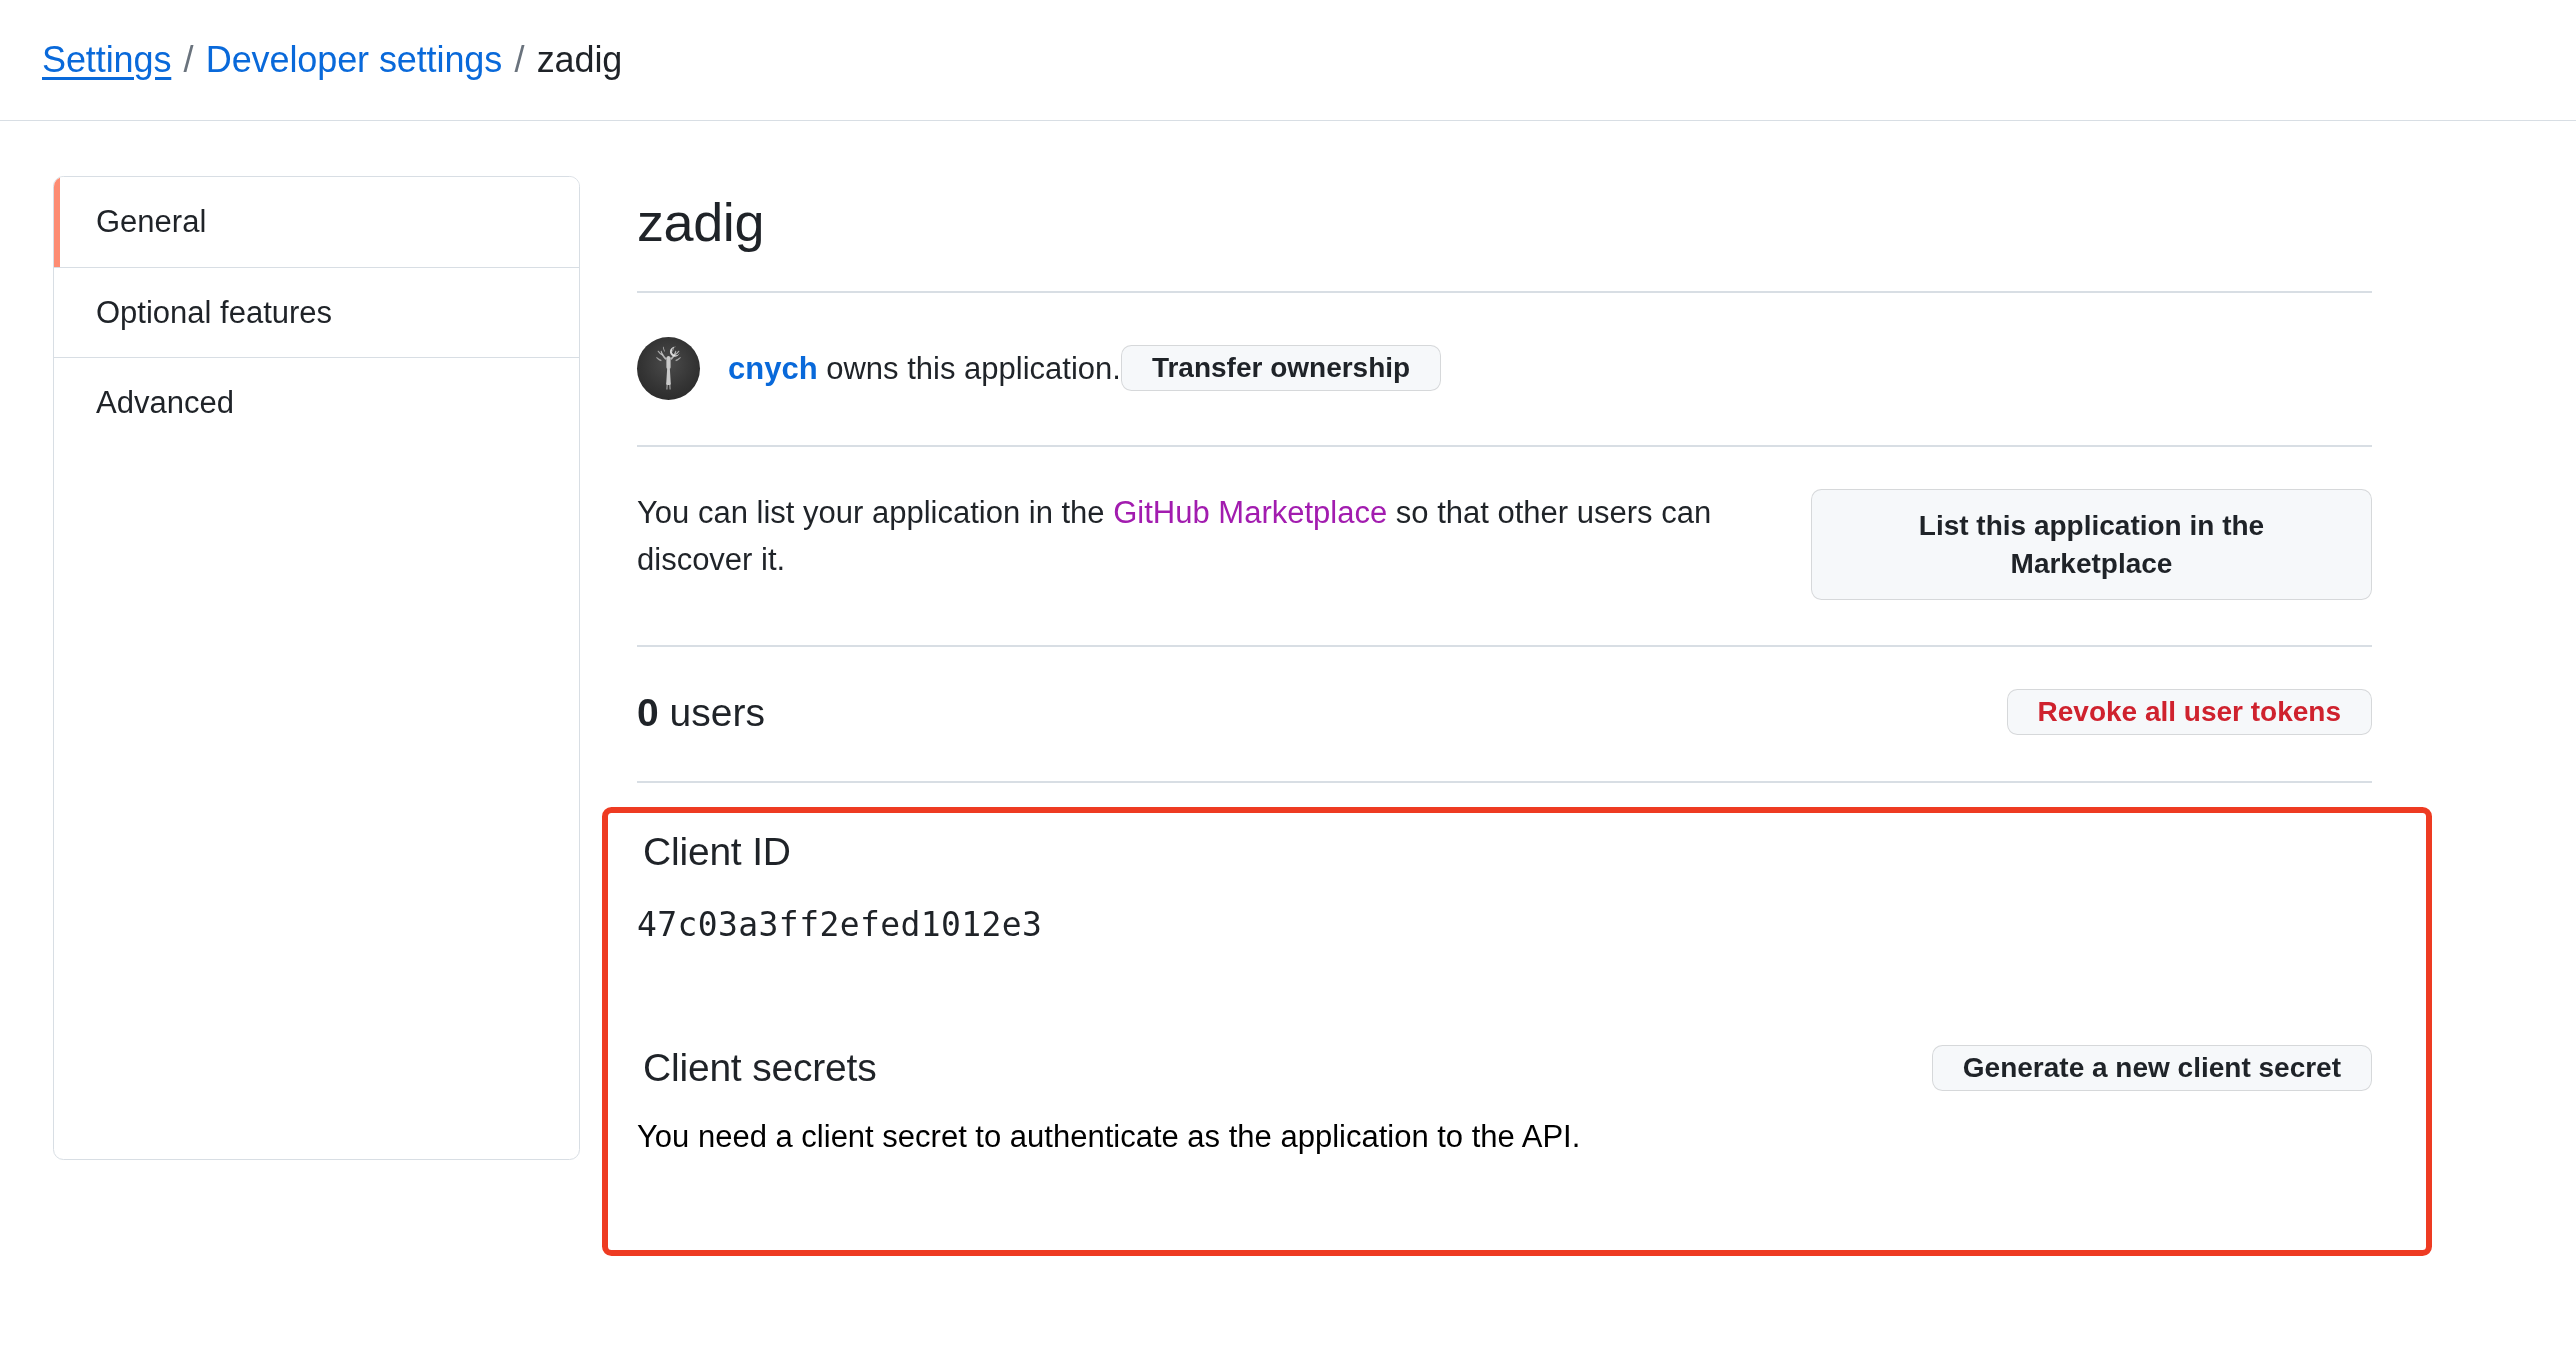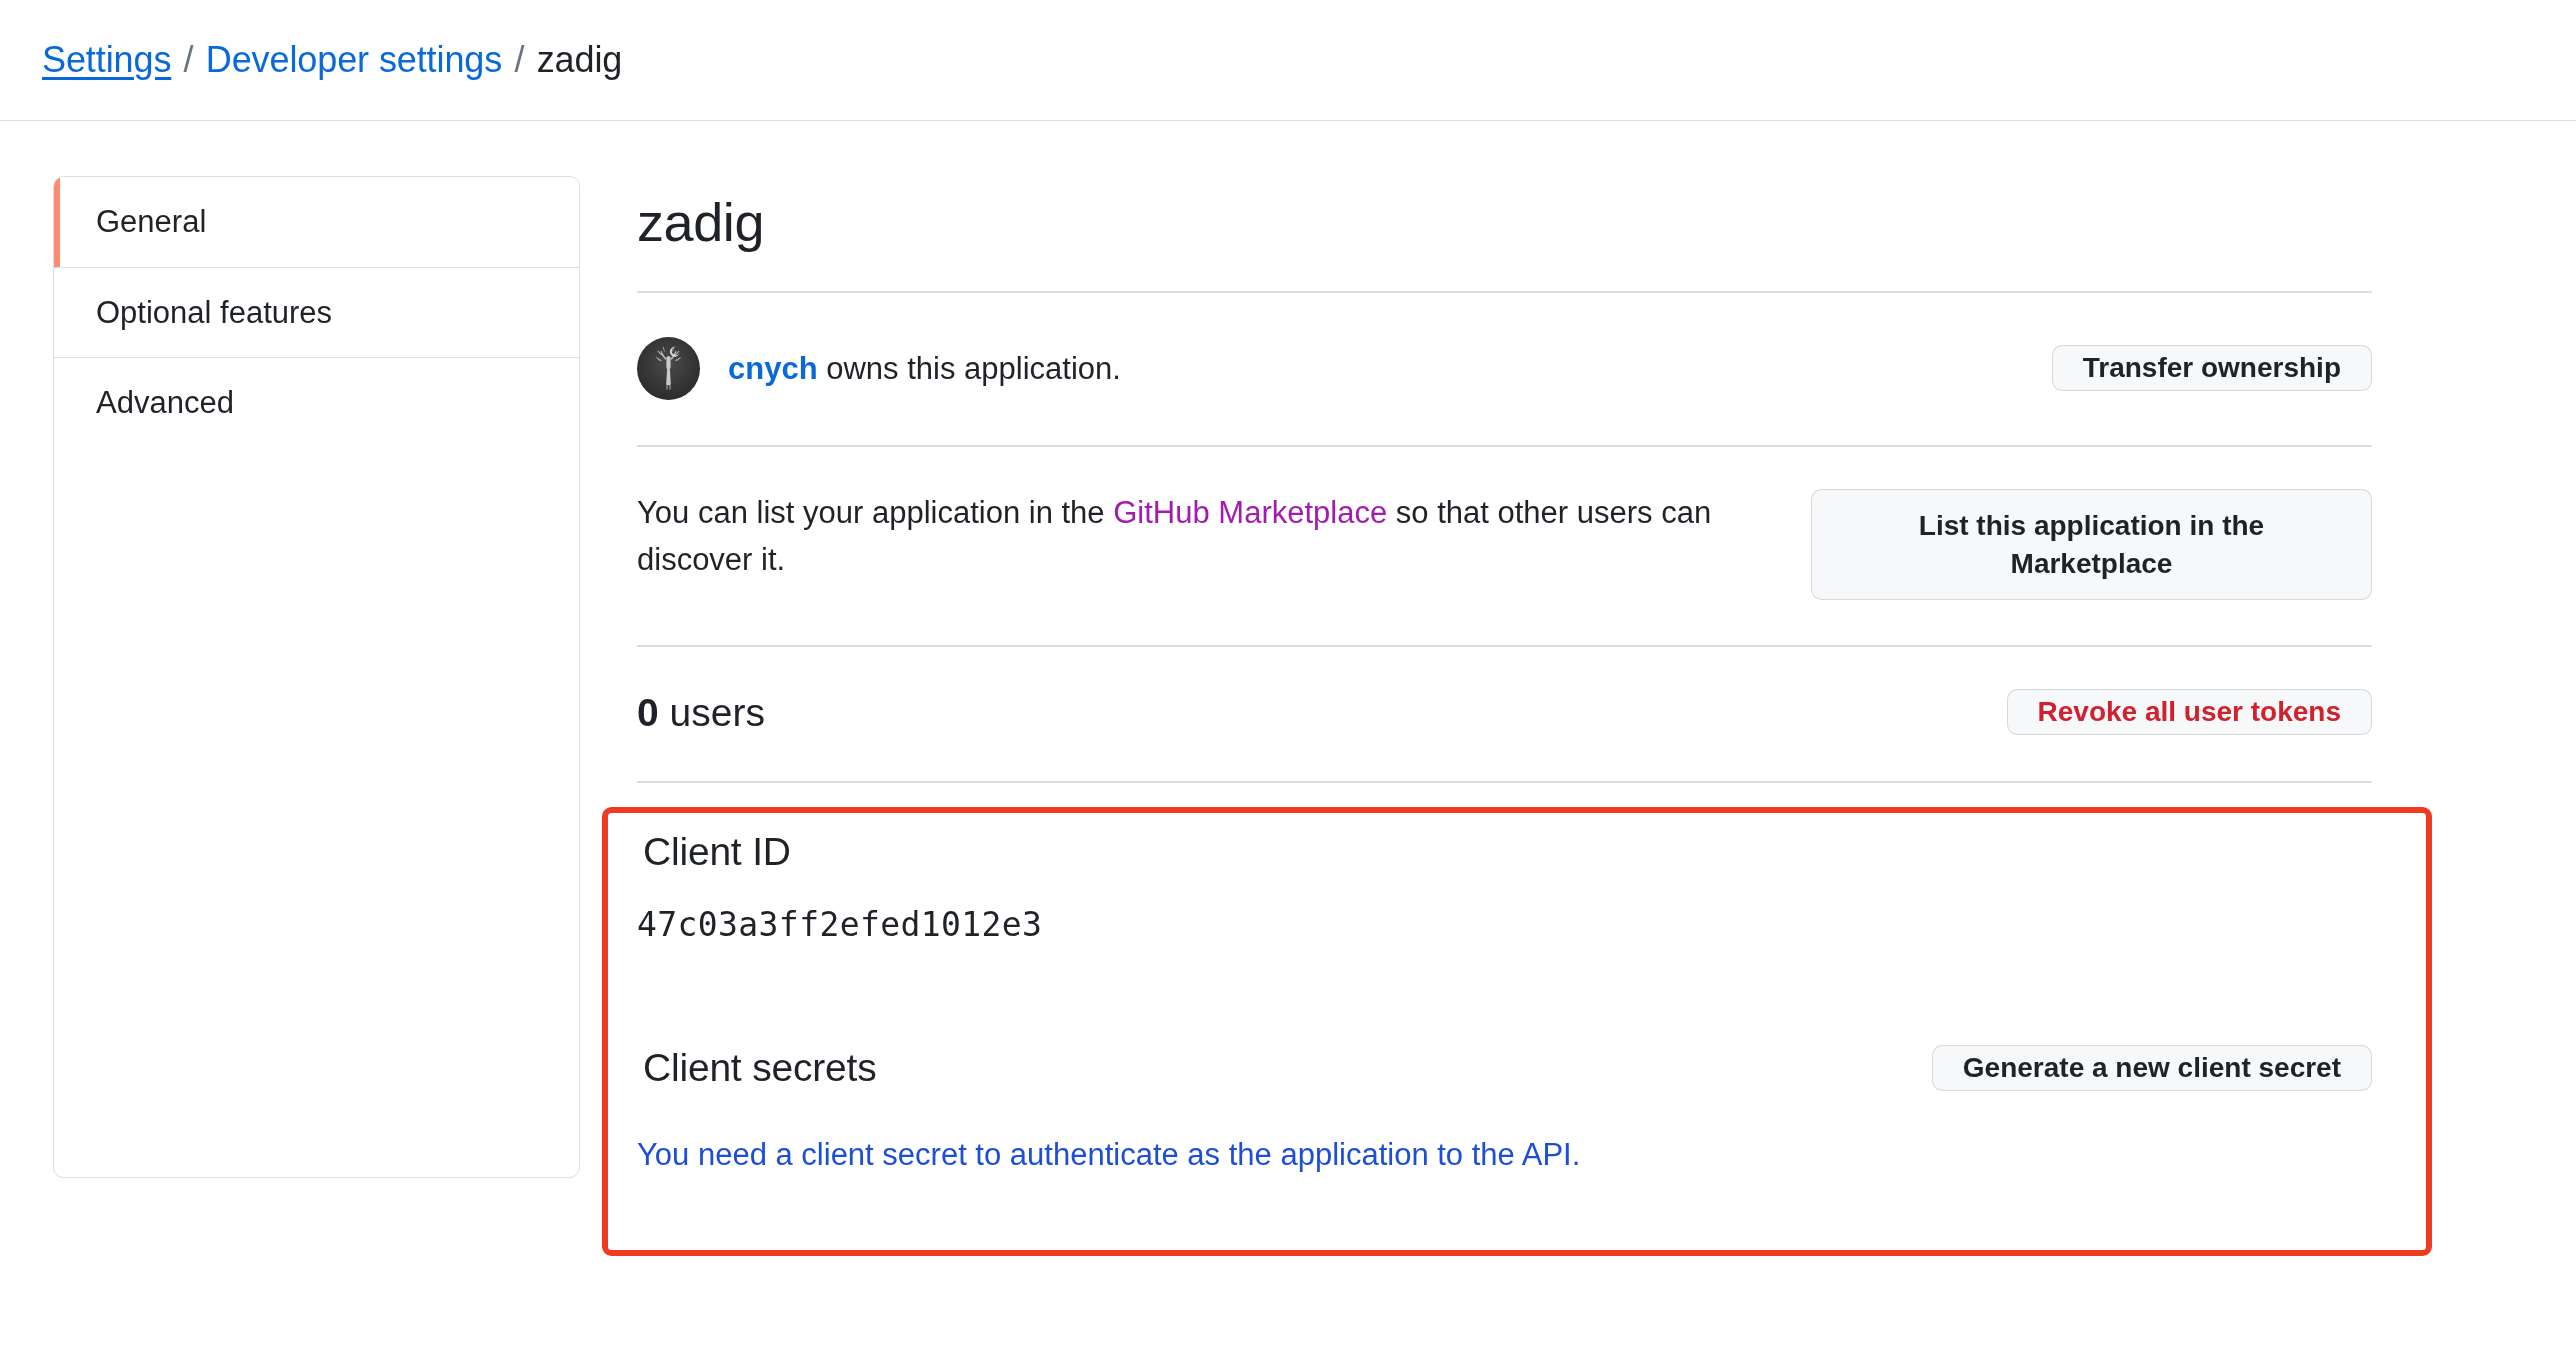--- a/index.html
+++ b/index.html
@@ -102,23 +102,21 @@
     background: #d8dee4;
     border: 0;
     margin: 0;
   }
   .rule.t1 { margin-top: 38px; }
 
   
   .owner-row {
     display: flex;
     align-items: center;
-    justify-content: space-between;
     padding: 44px 0 45px 0;
-    gap: 13px;
   }
   .owner-left {
     display: flex;
     align-items: center;
   }
   .avatar {
     width: 63px;
     height: 63px;
     border-radius: 50%;
     flex: 0 0 63px;
@@ -222,22 +220,22 @@
     line-height: 1;
   }
   .secrets-head-row {
     display: flex;
     align-items: center;
     justify-content: space-between;
     margin-top: 98px;
   }
   .secrets-desc {
     font-size: 31px;
-    color: #1d4ed8;
-    margin-top: 34px;
+    color: #000000;
+    margin-top: 16px;
     line-height: 1.5;
   }
 
   
   .annotation-box {
     position: absolute;
     left: 602px;
     top: 807px;
     width: 1830px;
     height: 449px;

